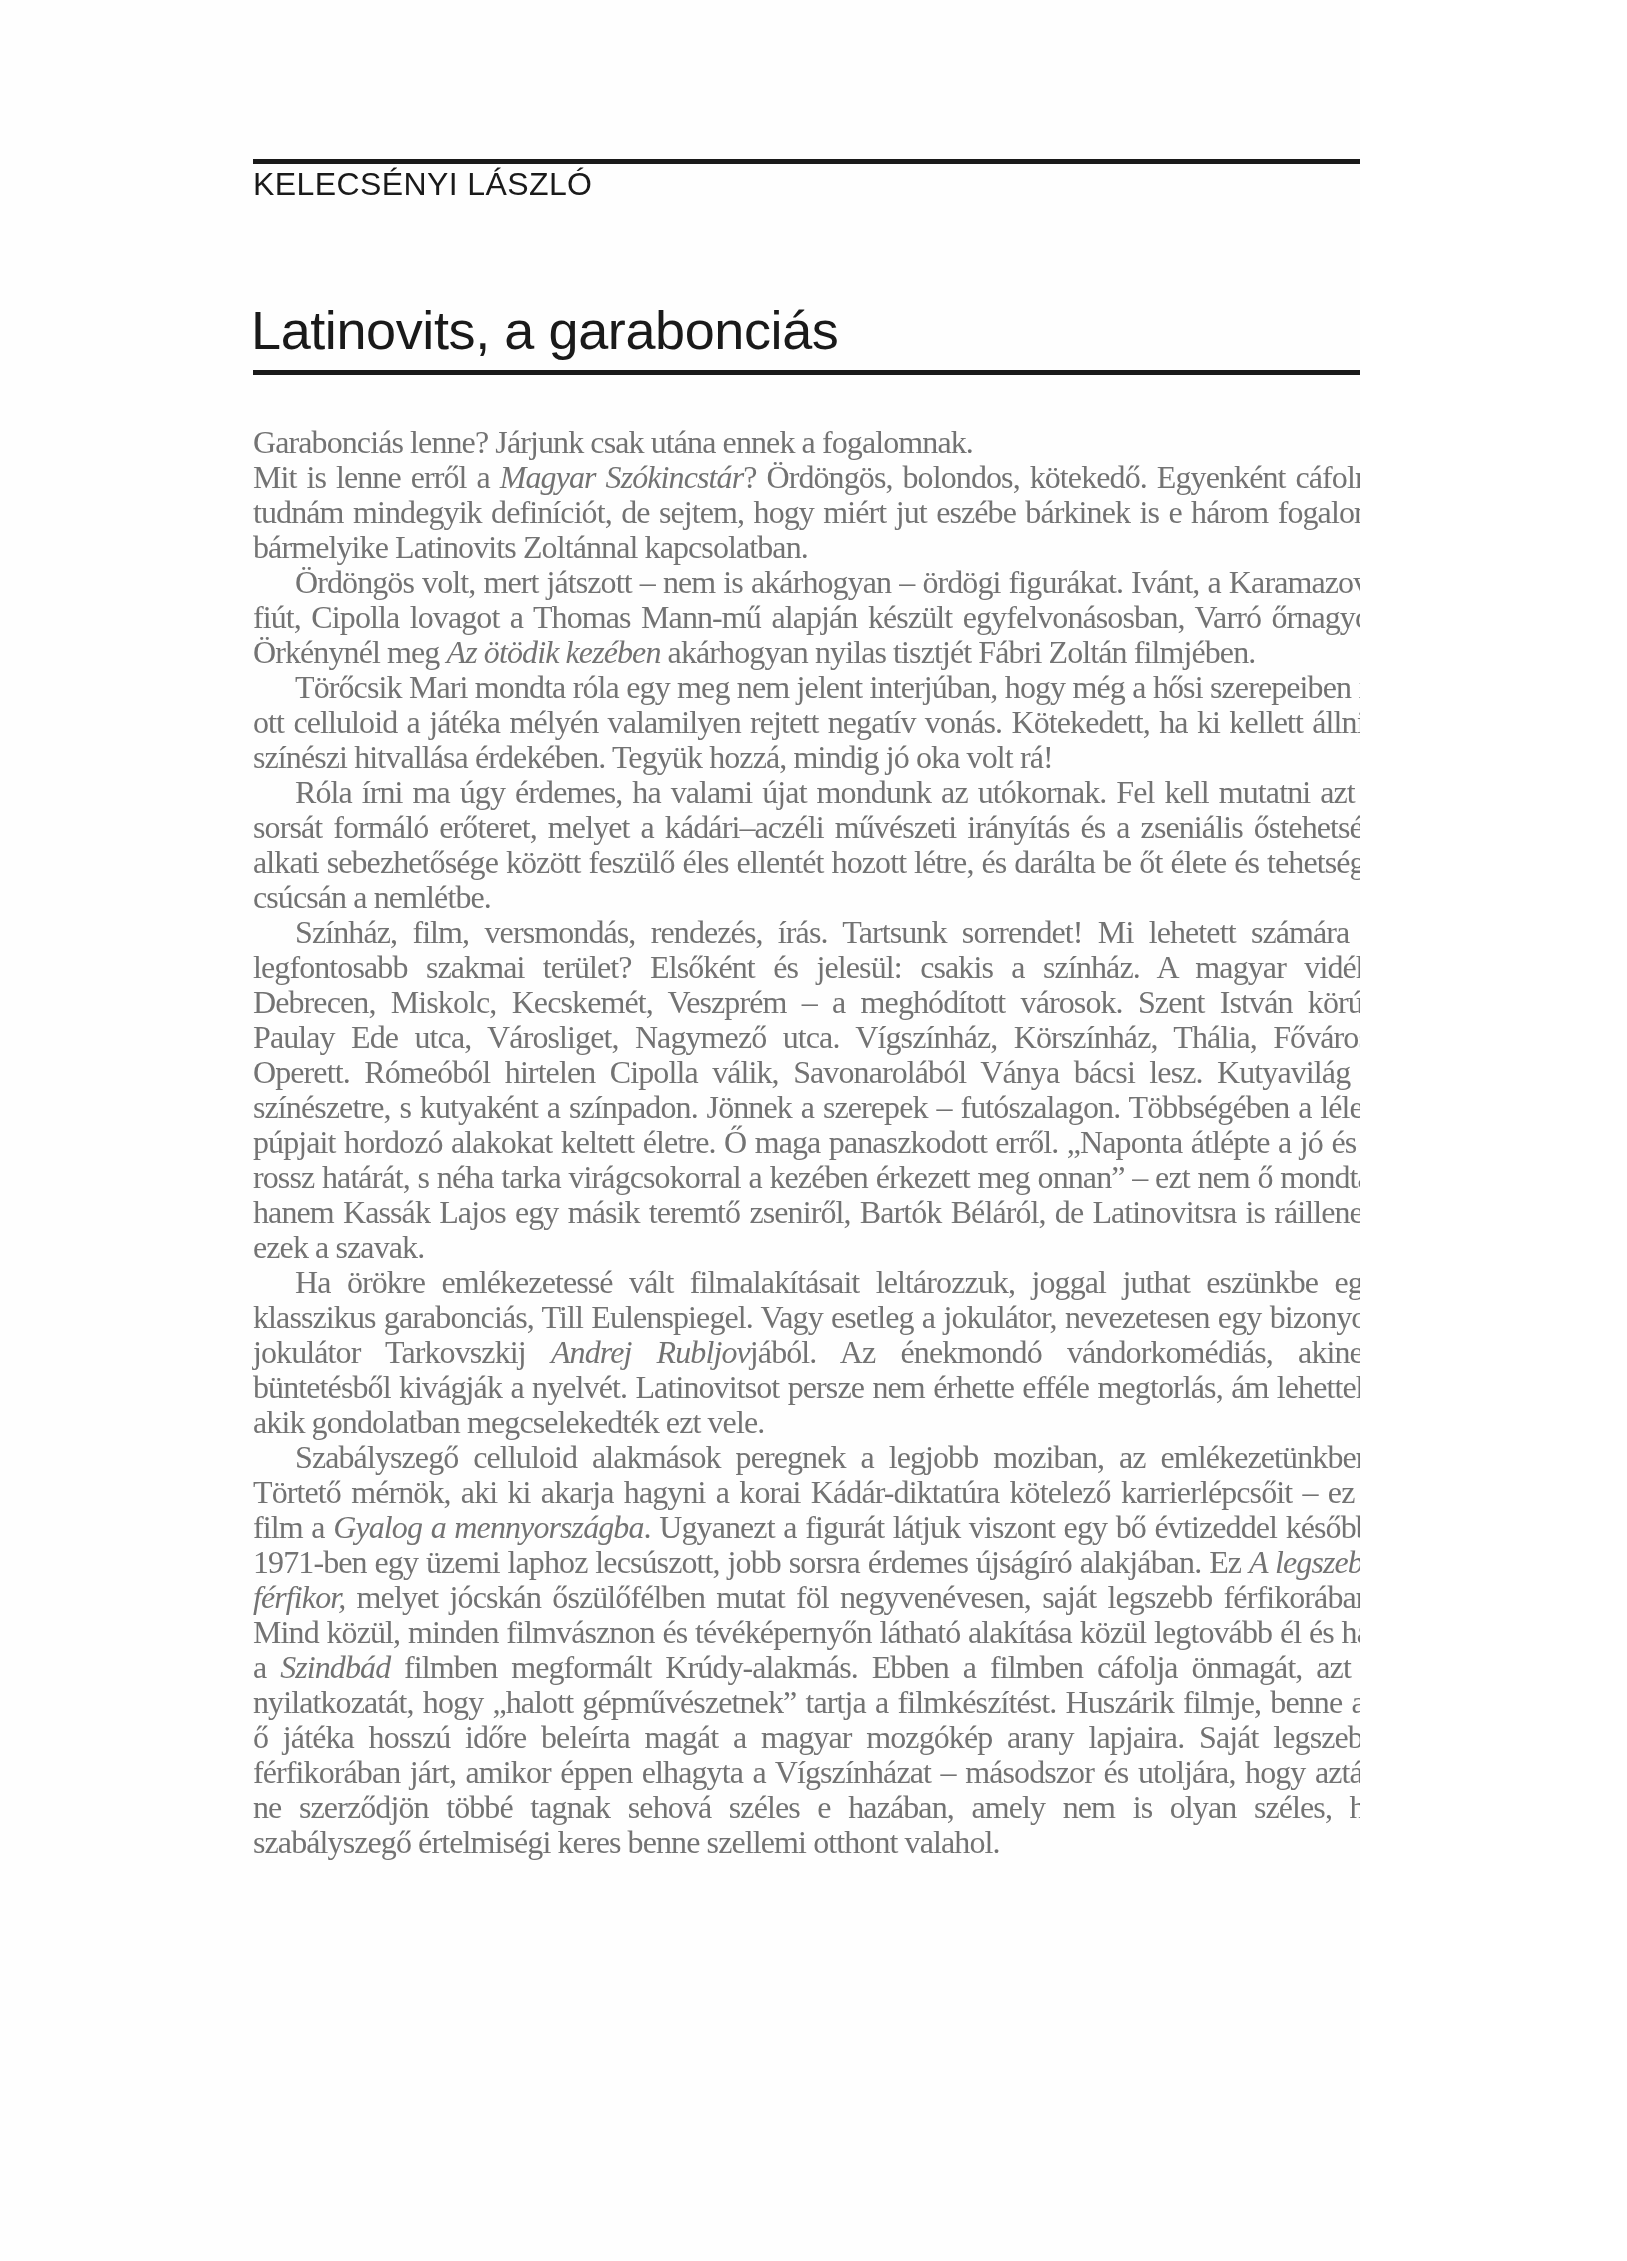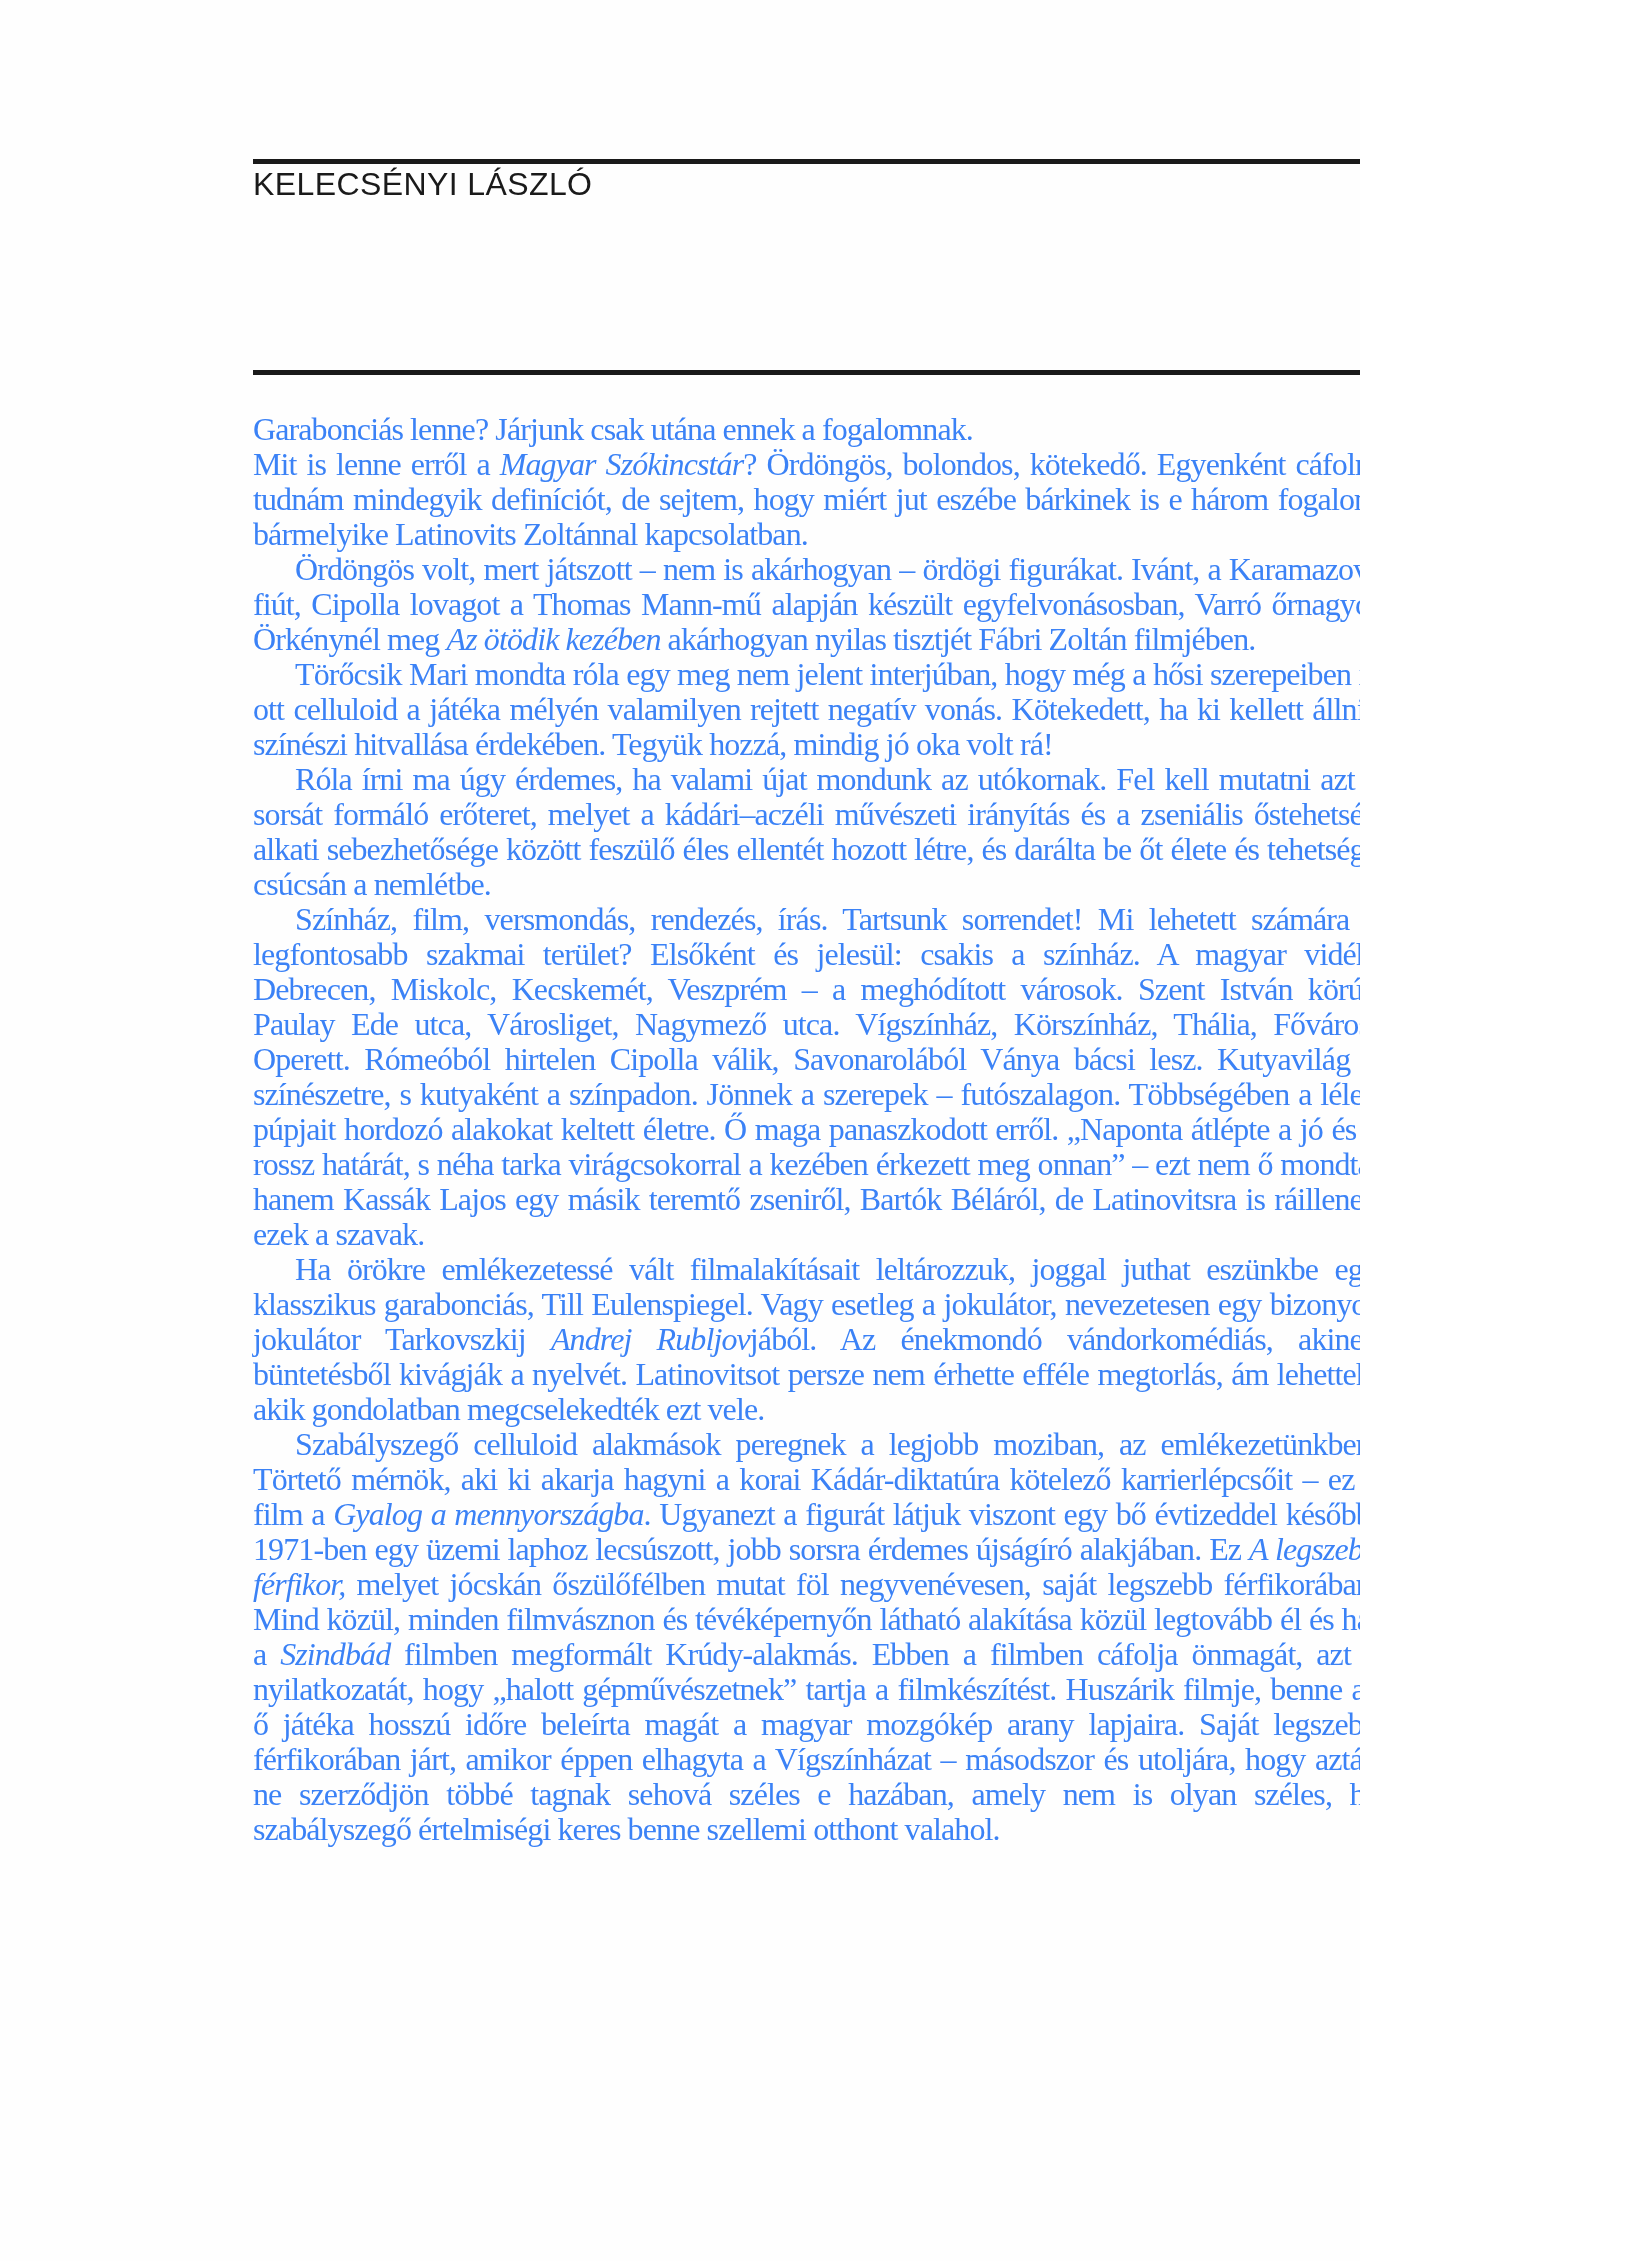--- a/index.html
+++ b/index.html
@@ -47,47 +47,48 @@
     font-size: 54px;
     line-height: 55px;
     font-weight: 400;
     letter-spacing: -0.4px;
     color: #1a1a1a;
     white-space: nowrap;
   }
   .article-body {
     position: absolute;
     left: 253px;
-    top: 412px;
+    top: 425px;
     width: 1125px;
     font-family: "Liberation Serif", "DejaVu Serif", serif;
     font-size: 32px;
     line-height: 35px;
     letter-spacing: -0.9px;
-    color: #3b82f6;
+    color: #737373;
   }
   .article-body p.para {
     margin: 0;
     text-align: justify;
     hyphens: none;
   }
   .article-body p.para.indent {
     text-indent: 42px;
   }
   .article-body em {
     font-style: italic;
     margin-top: 36px;
   }
 </style>
 </head>
 <body>
 
 <div class="sheet">
   <div class="rule rule-top"></div>
   <div class="author">KELECSÉNYI LÁSZLÓ</div>
+  <h1 class="title">Latinovits, a garabonciás</h1>
   <div class="rule rule-title"></div>
   <div class="article-body">
       <p class="para"><span>Garabonciás lenne? Járjunk csak utána ennek a fogalomnak.</span></p>
       <p class="para"><span>Mit is lenne erről a </span><em>Magyar Szókincstár</em><span>? Ördöngös, bolondos, kötekedő. Egyenként cáfolni tudnám mindegyik definíciót, de sejtem, hogy miért jut eszébe bárkinek is e három fogalom bármelyike Latinovits Zoltánnal kapcsolatban.</span></p>
       <p class="para indent"><span>Ördöngös volt, mert játszott – nem is akárhogyan – ördögi figurákat. Ivánt, a Karamazov-fiút, Cipolla lovagot a Thomas Mann-mű alapján készült egyfelvonásosban, Varró őrnagyot Örkénynél meg </span><em>Az ötödik kezében</em><span> akárhogyan nyilas tisztjét Fábri Zoltán filmjében.</span></p>
       <p class="para indent"><span>Törőcsik Mari mondta róla egy meg nem jelent interjúban, hogy még a hősi szerepeiben is ott celluloid a játéka mélyén valamilyen rejtett negatív vonás. Kötekedett, ha ki kellett állnia színészi hitvallása érdekében. Tegyük hozzá, mindig jó oka volt rá!</span></p>
       <p class="para indent"><span>Róla írni ma úgy érdemes, ha valami újat mondunk az utókornak. Fel kell mutatni azt a sorsát formáló erőteret, melyet a kádári–aczéli művészeti irányítás és a zseniális őstehetség alkati sebezhetősége között feszülő éles ellentét hozott létre, és darálta be őt élete és tehetsége csúcsán a nemlétbe.</span></p>
       <p class="para indent"><span>Színház, film, versmondás, rendezés, írás. Tartsunk sorrendet! Mi lehetett számára a legfontosabb szakmai terület? Elsőként és jelesül: csakis a színház. A magyar vidék. Debrecen, Miskolc, Kecskemét, Veszprém – a meghódított városok. Szent István körút, Paulay Ede utca, Városliget, Nagymező utca. Vígszínház, Körszínház, Thália, Fővárosi Operett. Rómeóból hirtelen Cipolla válik, Savonarolából Ványa bácsi lesz. Kutyavilág a színészetre, s kutyaként a színpadon. Jönnek a szerepek – futószalagon. Többségében a lélek púpjait hordozó alakokat keltett életre. Ő maga panaszkodott erről. „Naponta átlépte a jó és a rossz határát, s néha tarka virágcsokorral a kezében érkezett meg onnan” – ezt nem ő mondta, hanem Kassák Lajos egy másik teremtő zseniről, Bartók Béláról, de Latinovitsra is ráillenek ezek a szavak.</span></p>
       <p class="para indent"><span>Ha örökre emlékezetessé vált filmalakításait leltározzuk, joggal juthat eszünkbe egy klasszikus garabonciás, Till Eulenspiegel. Vagy esetleg a jokulátor, nevezetesen egy bizonyos jokulátor Tarkovszkij </span><em>Andrej Rubljov</em><span>jából. Az énekmondó vándorkomédiás, akinek büntetésből kivágják a nyelvét. Latinovitsot persze nem érhette efféle megtorlás, ám lehettek, akik gondolatban megcselekedték ezt vele.</span></p>
       <p class="para indent"><span>Szabályszegő celluloid alakmások peregnek a legjobb moziban, az emlékezetünkben. Törtető mérnök, aki ki akarja hagyni a korai Kádár-diktatúra kötelező karrierlépcsőit – ez a film a </span><em>Gyalog a mennyországba</em><span>. Ugyanezt a figurát látjuk viszont egy bő évtizeddel később, 1971-ben egy üzemi laphoz lecsúszott, jobb sorsra érdemes újságíró alakjában. Ez </span><em>A legszebb férfikor,</em><span> melyet jócskán őszülőfélben mutat föl negyvenévesen, saját legszebb férfikorában. Mind közül, minden filmvásznon és tévéképernyőn látható alakítása közül legtovább él és hat a </span><em>Szindbád</em><span> filmben megformált Krúdy-alakmás. Ebben a filmben cáfolja önmagát, azt a nyilatkozatát, hogy „halott gépművészetnek” tartja a filmkészítést. Huszárik filmje, benne az ő játéka hosszú időre beleírta magát a magyar mozgókép arany lapjaira. Saját legszebb férfikorában járt, amikor éppen elhagyta a Vígszínházat – másodszor és utoljára, hogy aztán ne szerződjön többé tagnak sehová széles e hazában, amely nem is olyan széles, ha szabályszegő értelmiségi keres benne szellemi otthont valahol.</span></p>

